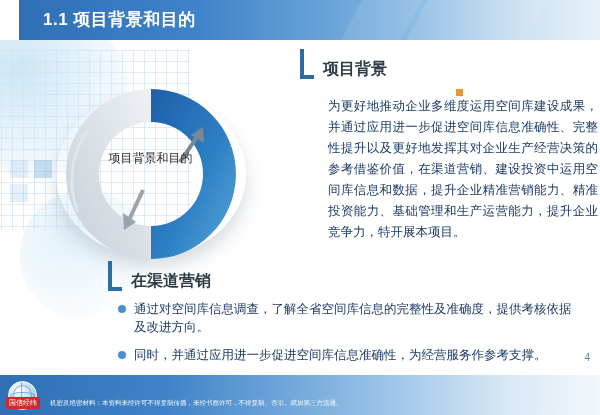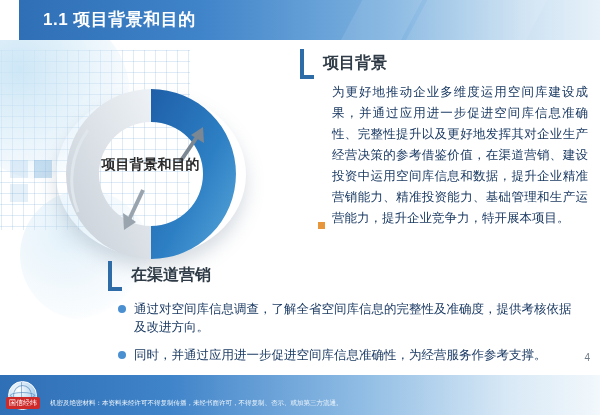--- a/index.html
+++ b/index.html
@@ -91,61 +91,61 @@
     border-radius: 50%;
     box-shadow: 0 10px 18px rgba(120,140,160,0.30);
   }
   .donut-svg { position: absolute; left: 0; top: 0; }
   .donut-label {
     position: absolute;
     left: 20px;
     top: 68px;
     width: 165px;
     text-align: center;
-    font-size: 14px;
-    font-weight: bold;
+    font-size: 12px;
+    font-weight: normal;
     color: #2b2b2b;
-    margin-top: 6px;
   }
   
   .sec-bg-title {
     position: absolute;
     left: 300px;
     top: 46px;
   }
   .sec-aim-title {
     position: absolute;
     left: 108px;
     top: 258px;
   }
   .sec-head {
     display: flex;
-    align-items: center;
+    align-items: flex-end;
   }
   .sec-bracket {
     width: 10px;
     height: 26px;
     border-left: 4px solid #2e6ca8;
     border-bottom: 4px solid #2e6ca8;
     margin-right: 9px;
     margin-top: 3px;
   }
   .sec-head-text {
     font-size: 16px;
     font-weight: bold;
     color: #2f3b46;
     line-height: 20px;
   }
   .para-block {
     position: absolute;
-    left: 318px;
+    left: 328px;
     top: 82px;
     width: 270px;
     display: flex;
-    align-items: flex-end;
+    align-items: center;
+    flex-direction: column;
   }
   .bullet-sq {
     width: 7px;
     height: 7px;
     background: #e8963c;
     margin-top: 7px;
     margin-right: 7px;
     flex: none;
   }
   .para-text {

